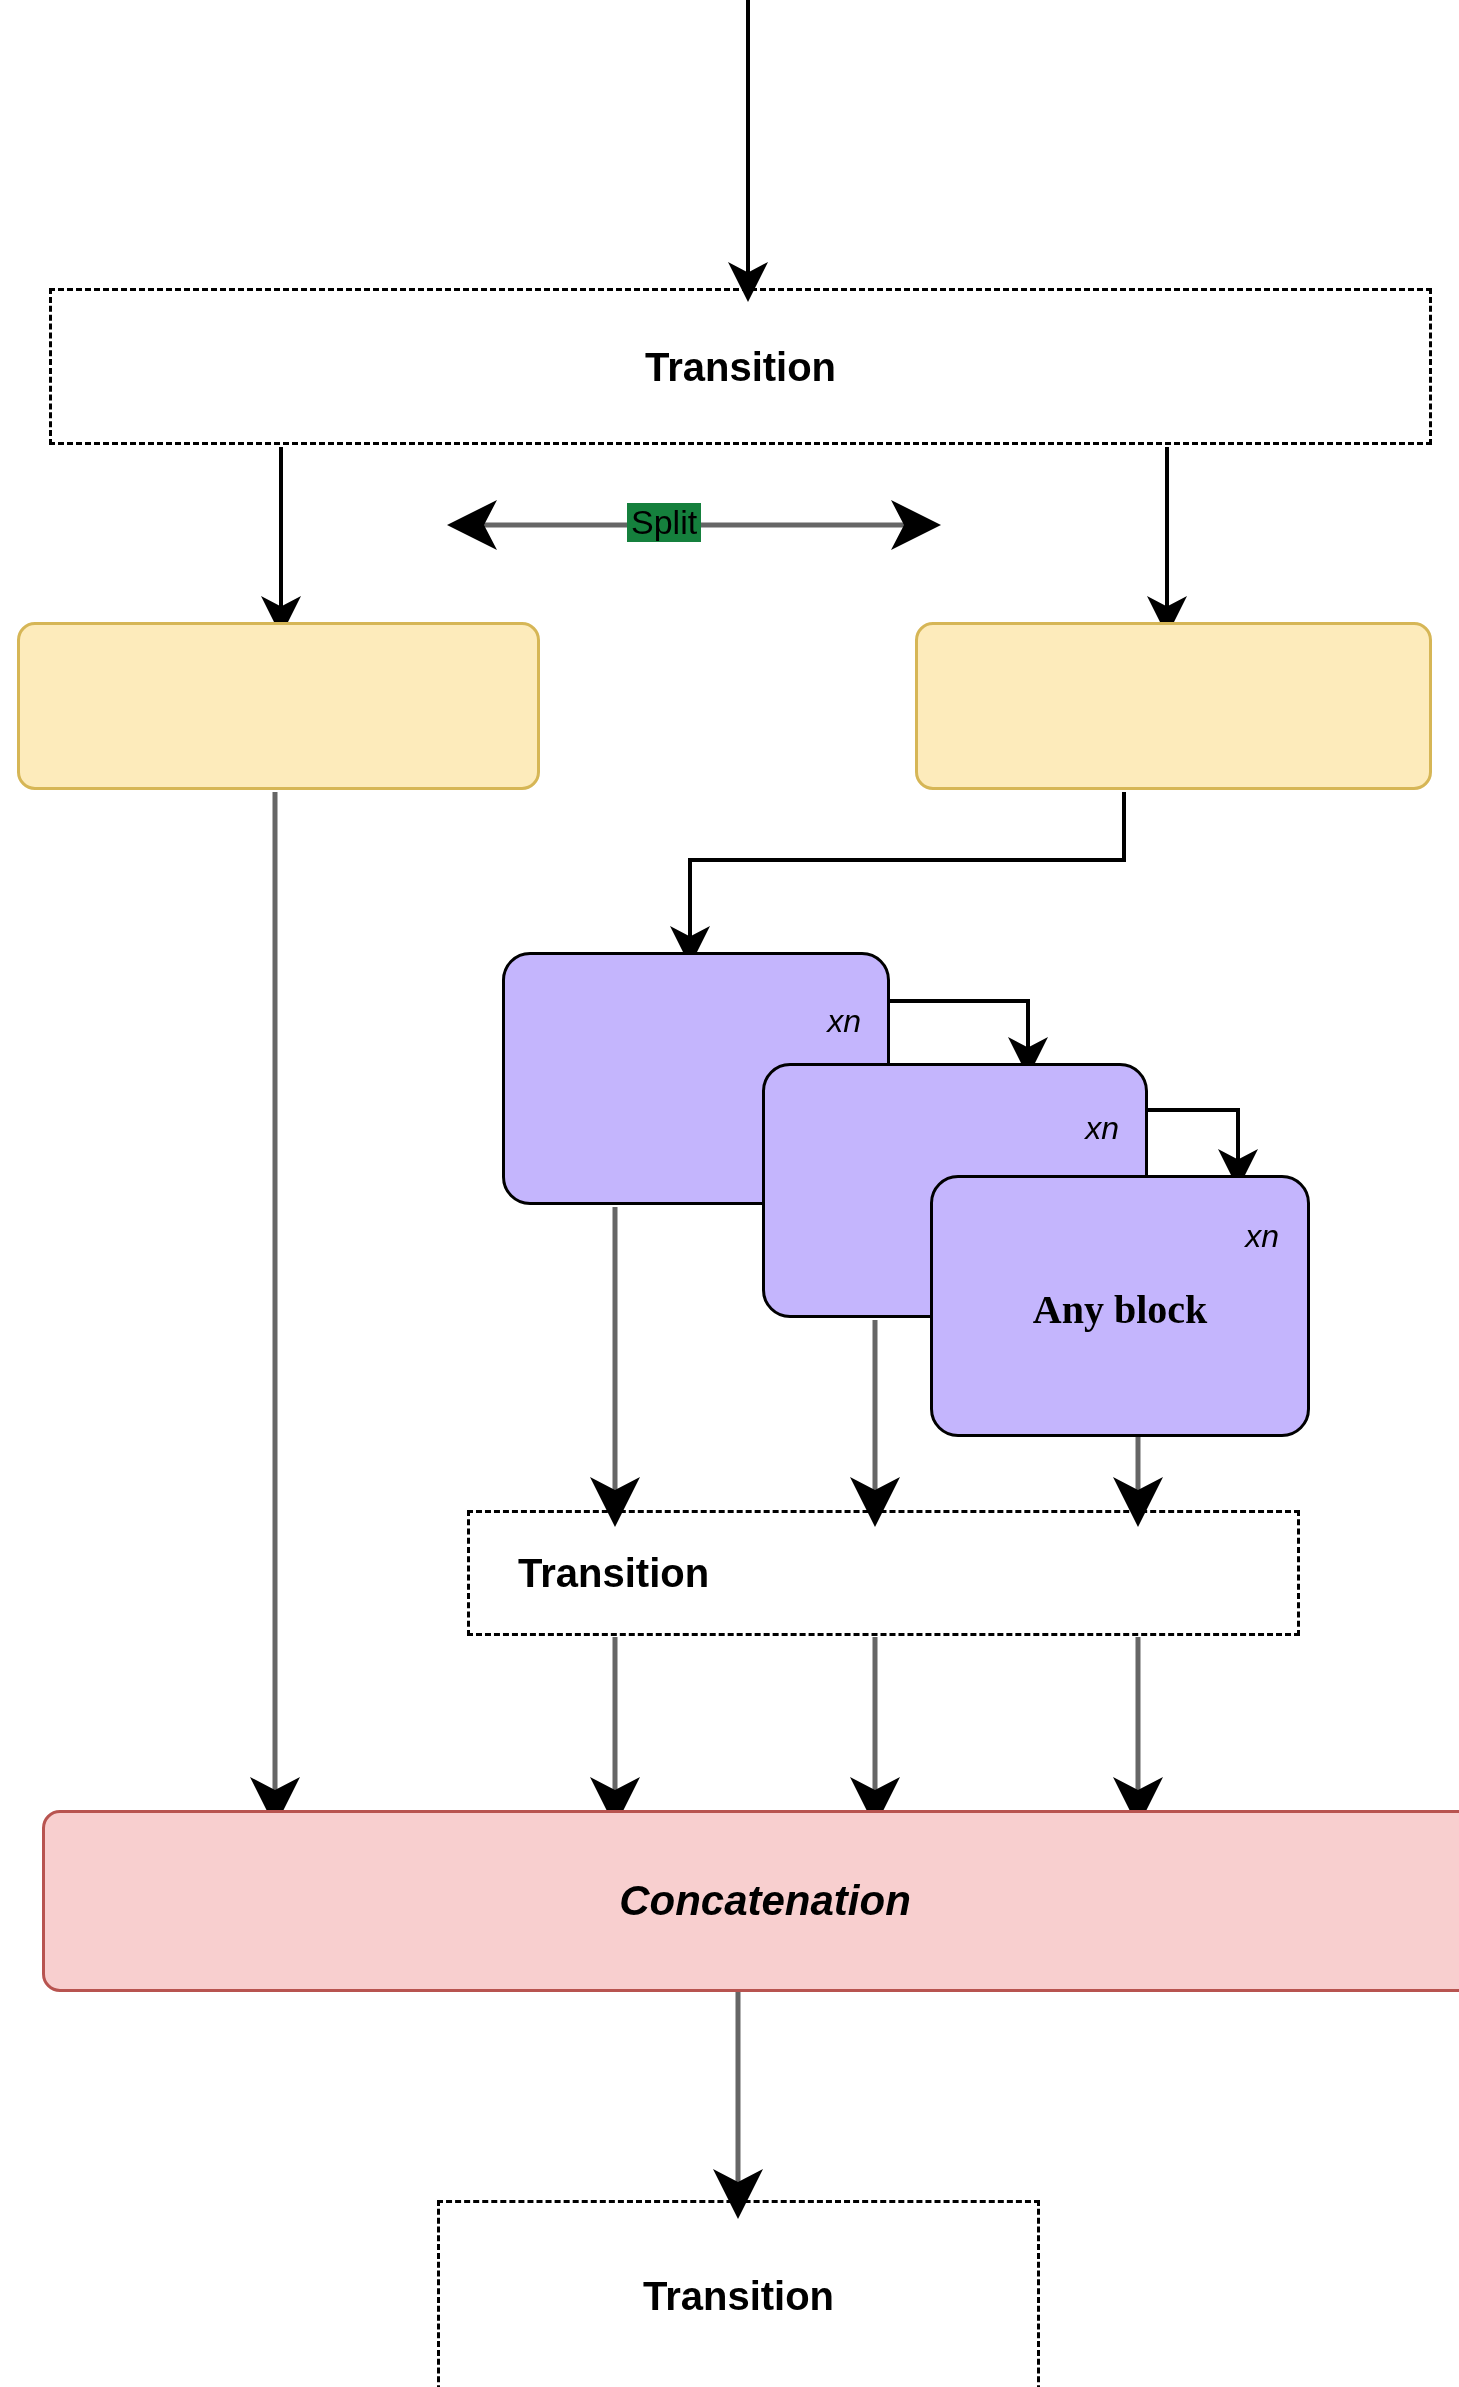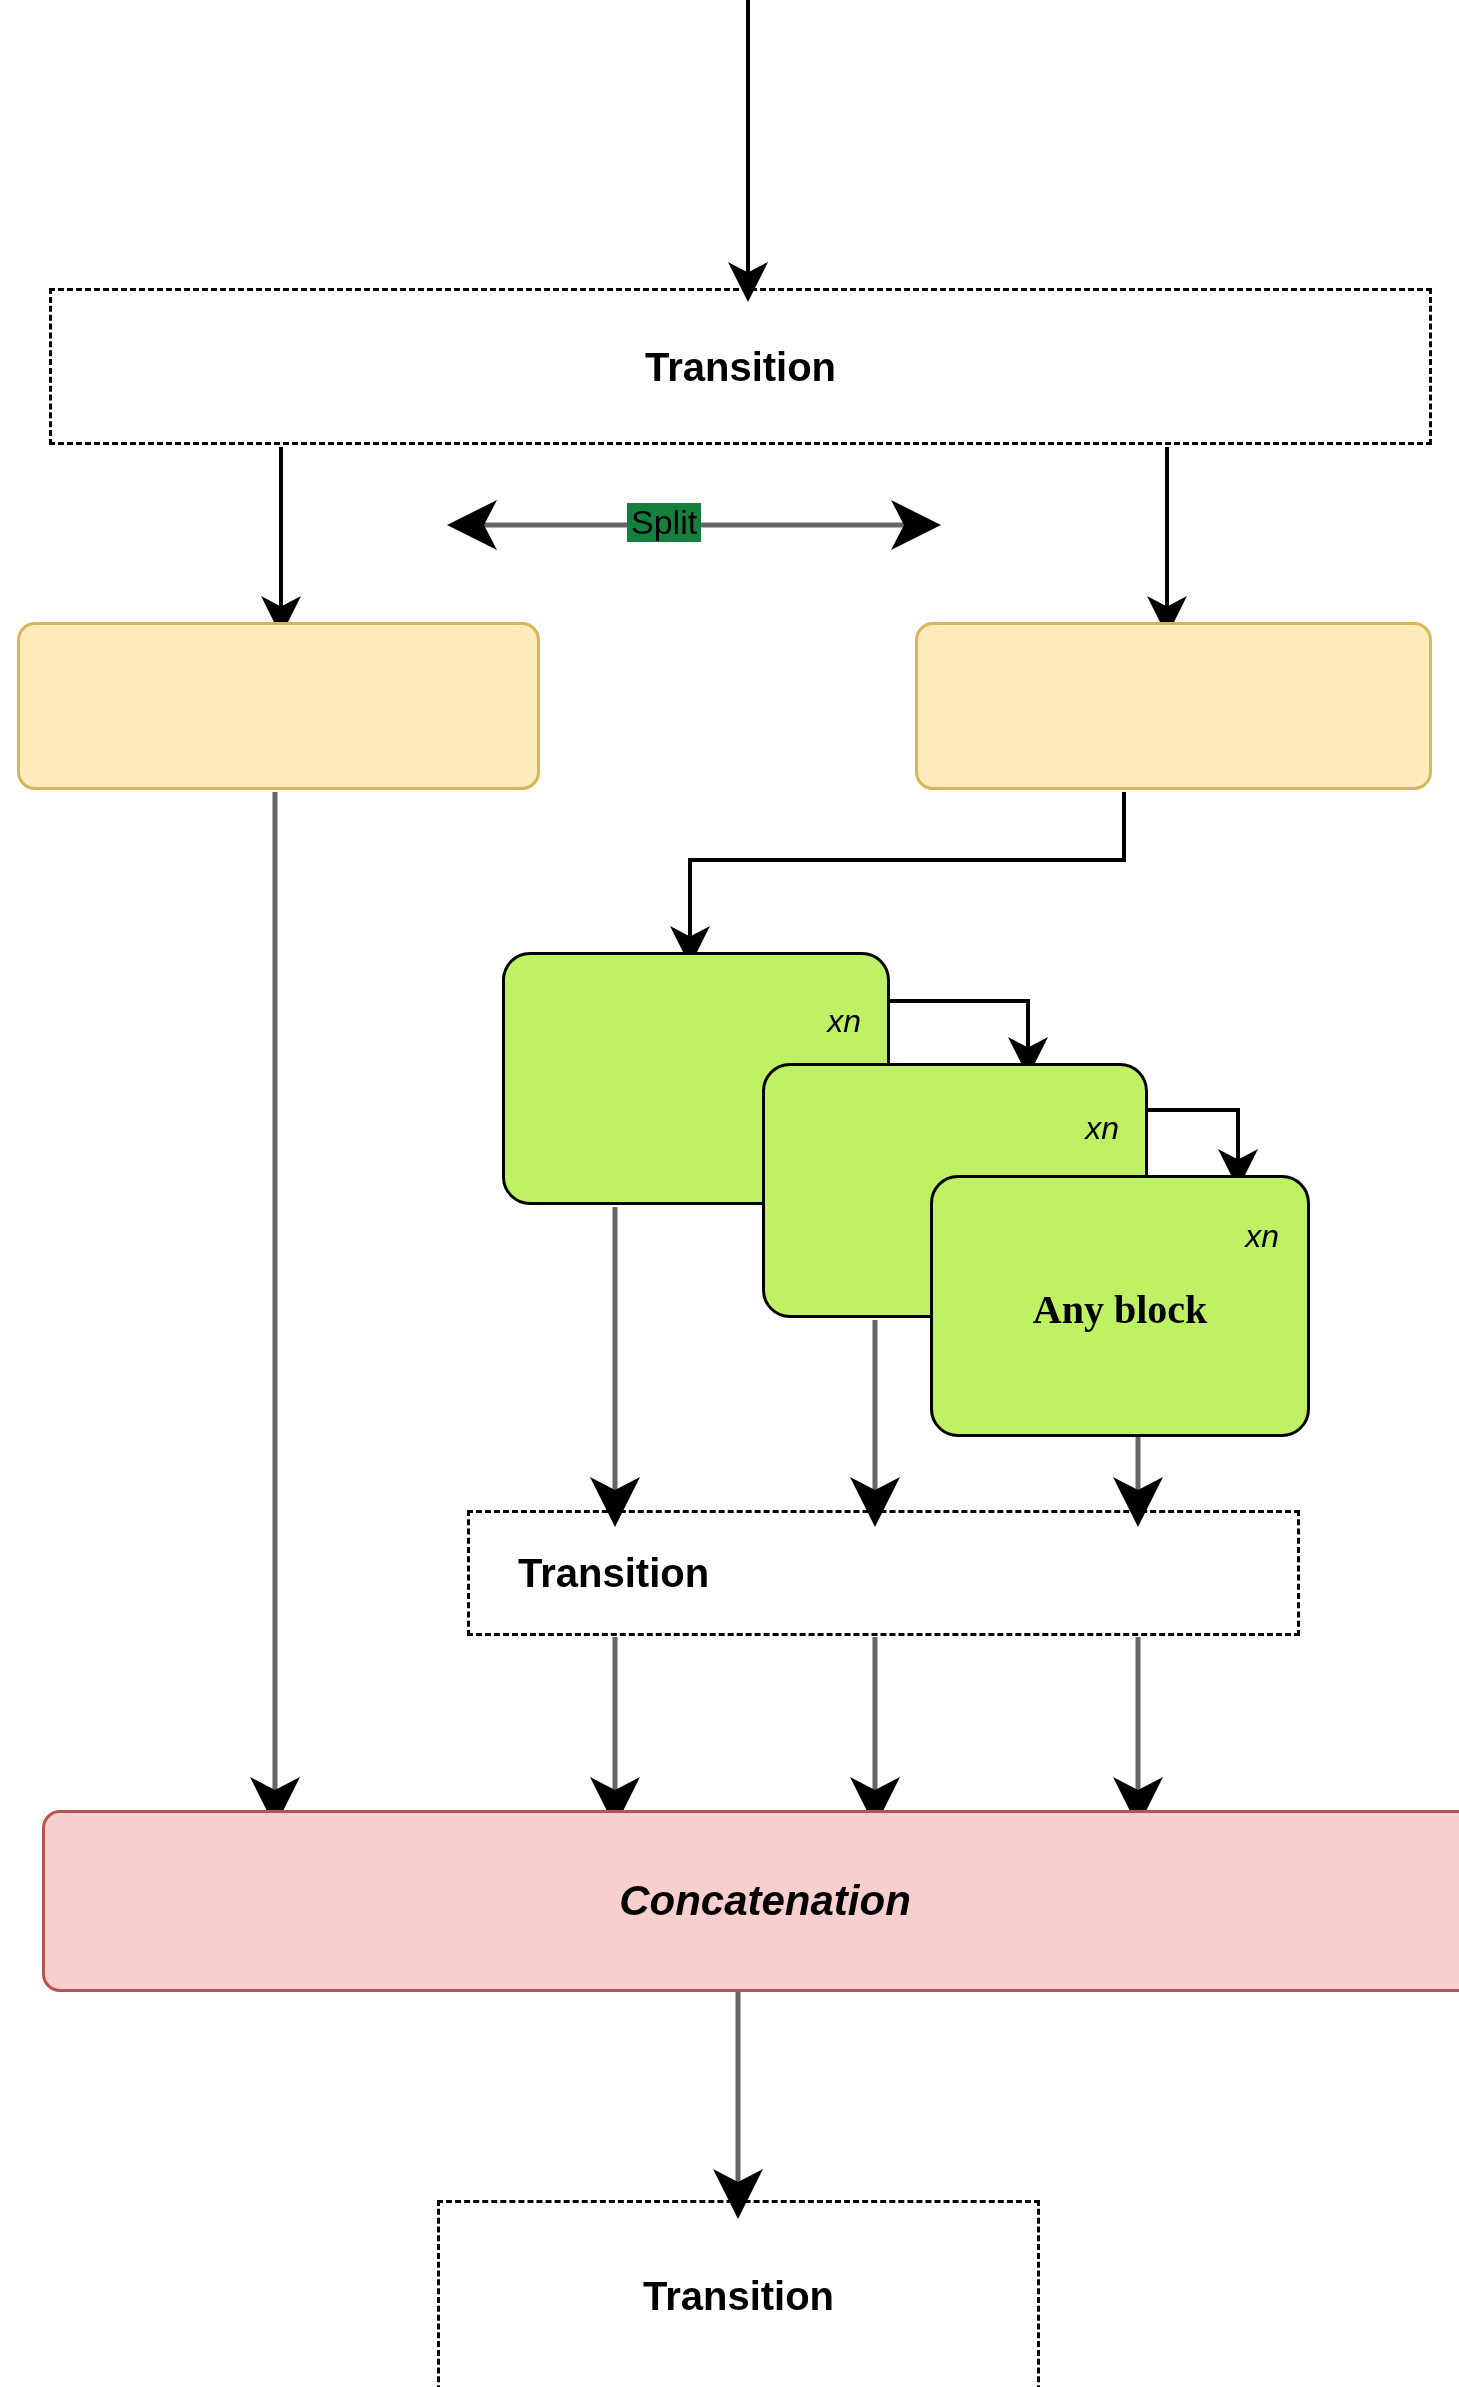--- a/index.html
+++ b/index.html
@@ -60,21 +60,21 @@
     background: #f8cfcf;
     border: 3px solid #b85450;
     border-radius: 18px;
   }
   .concat-box .node-label {
     font-size: 42px;
     font-weight: bold;
   }
   
   .any-block {
-    background: #bef264;
+    background: #c4b5fd;
     border: 3px solid #000000;
     border-radius: 28px;
   }
   .any-block .block-title {
     position: absolute;
     font-family: Liberation Serif, serif;
     font-size: 40px;
     font-weight: bold;
     color: #000000;
     white-space: nowrap;

